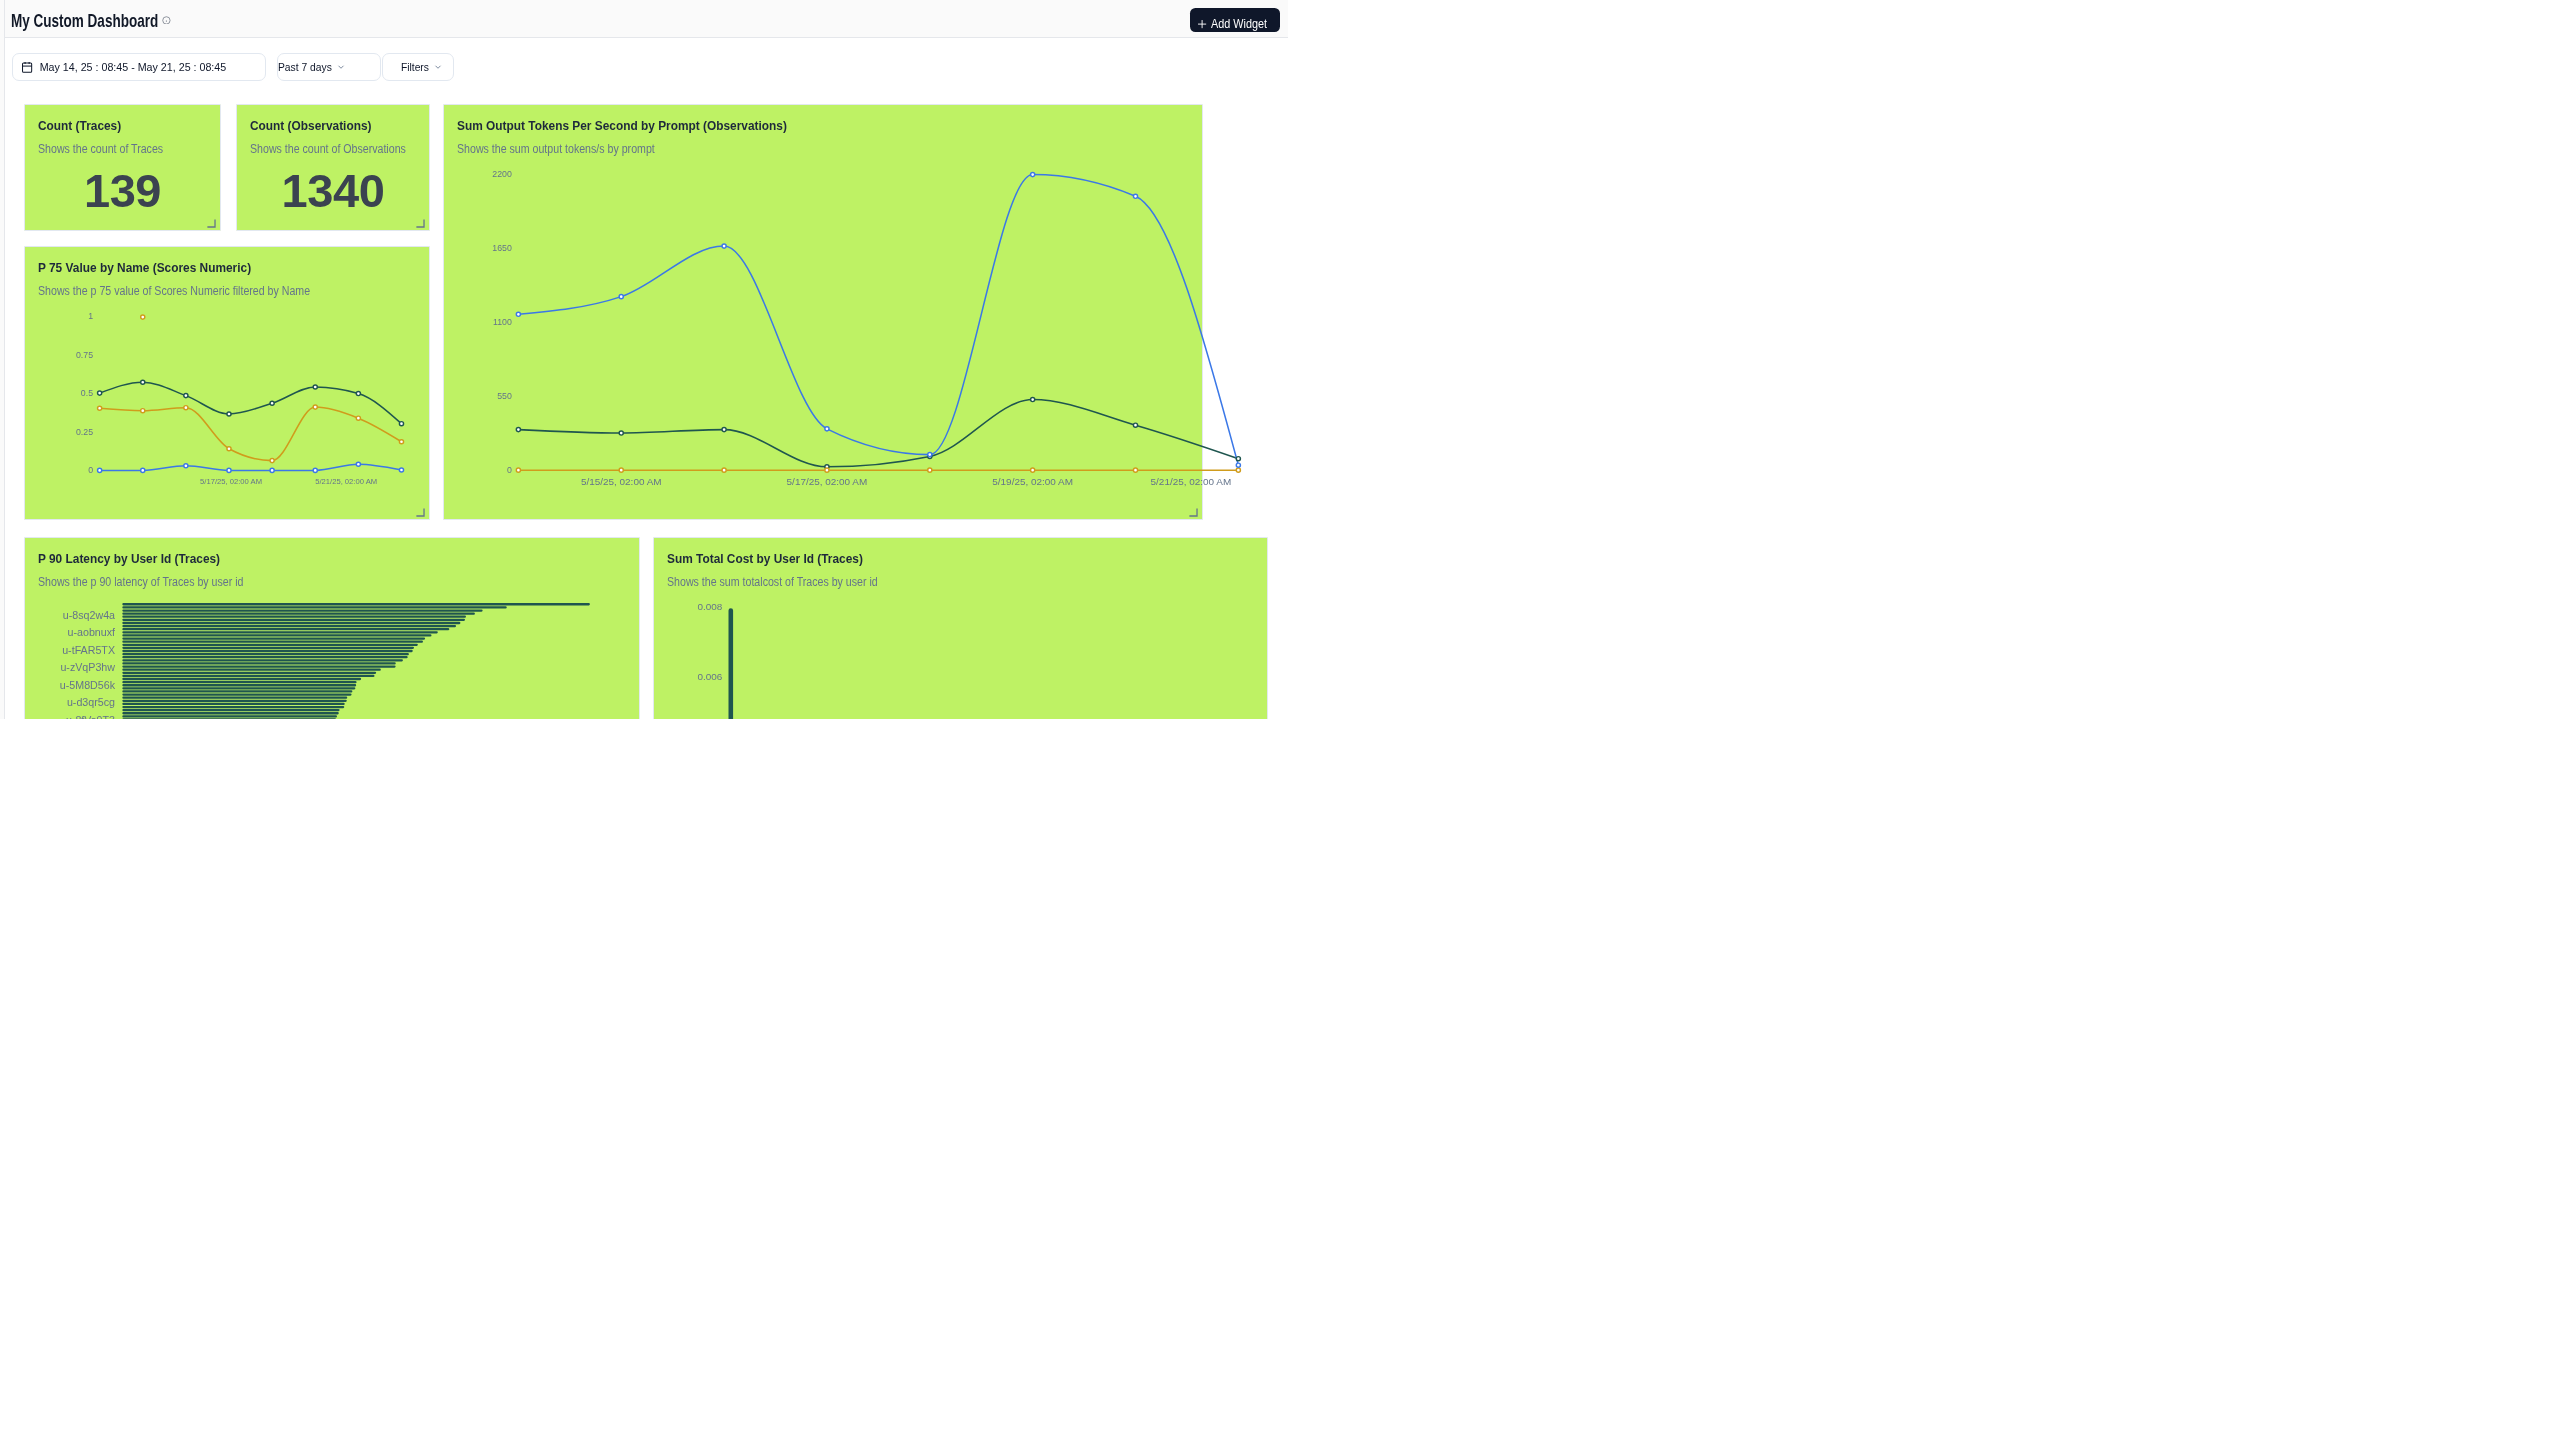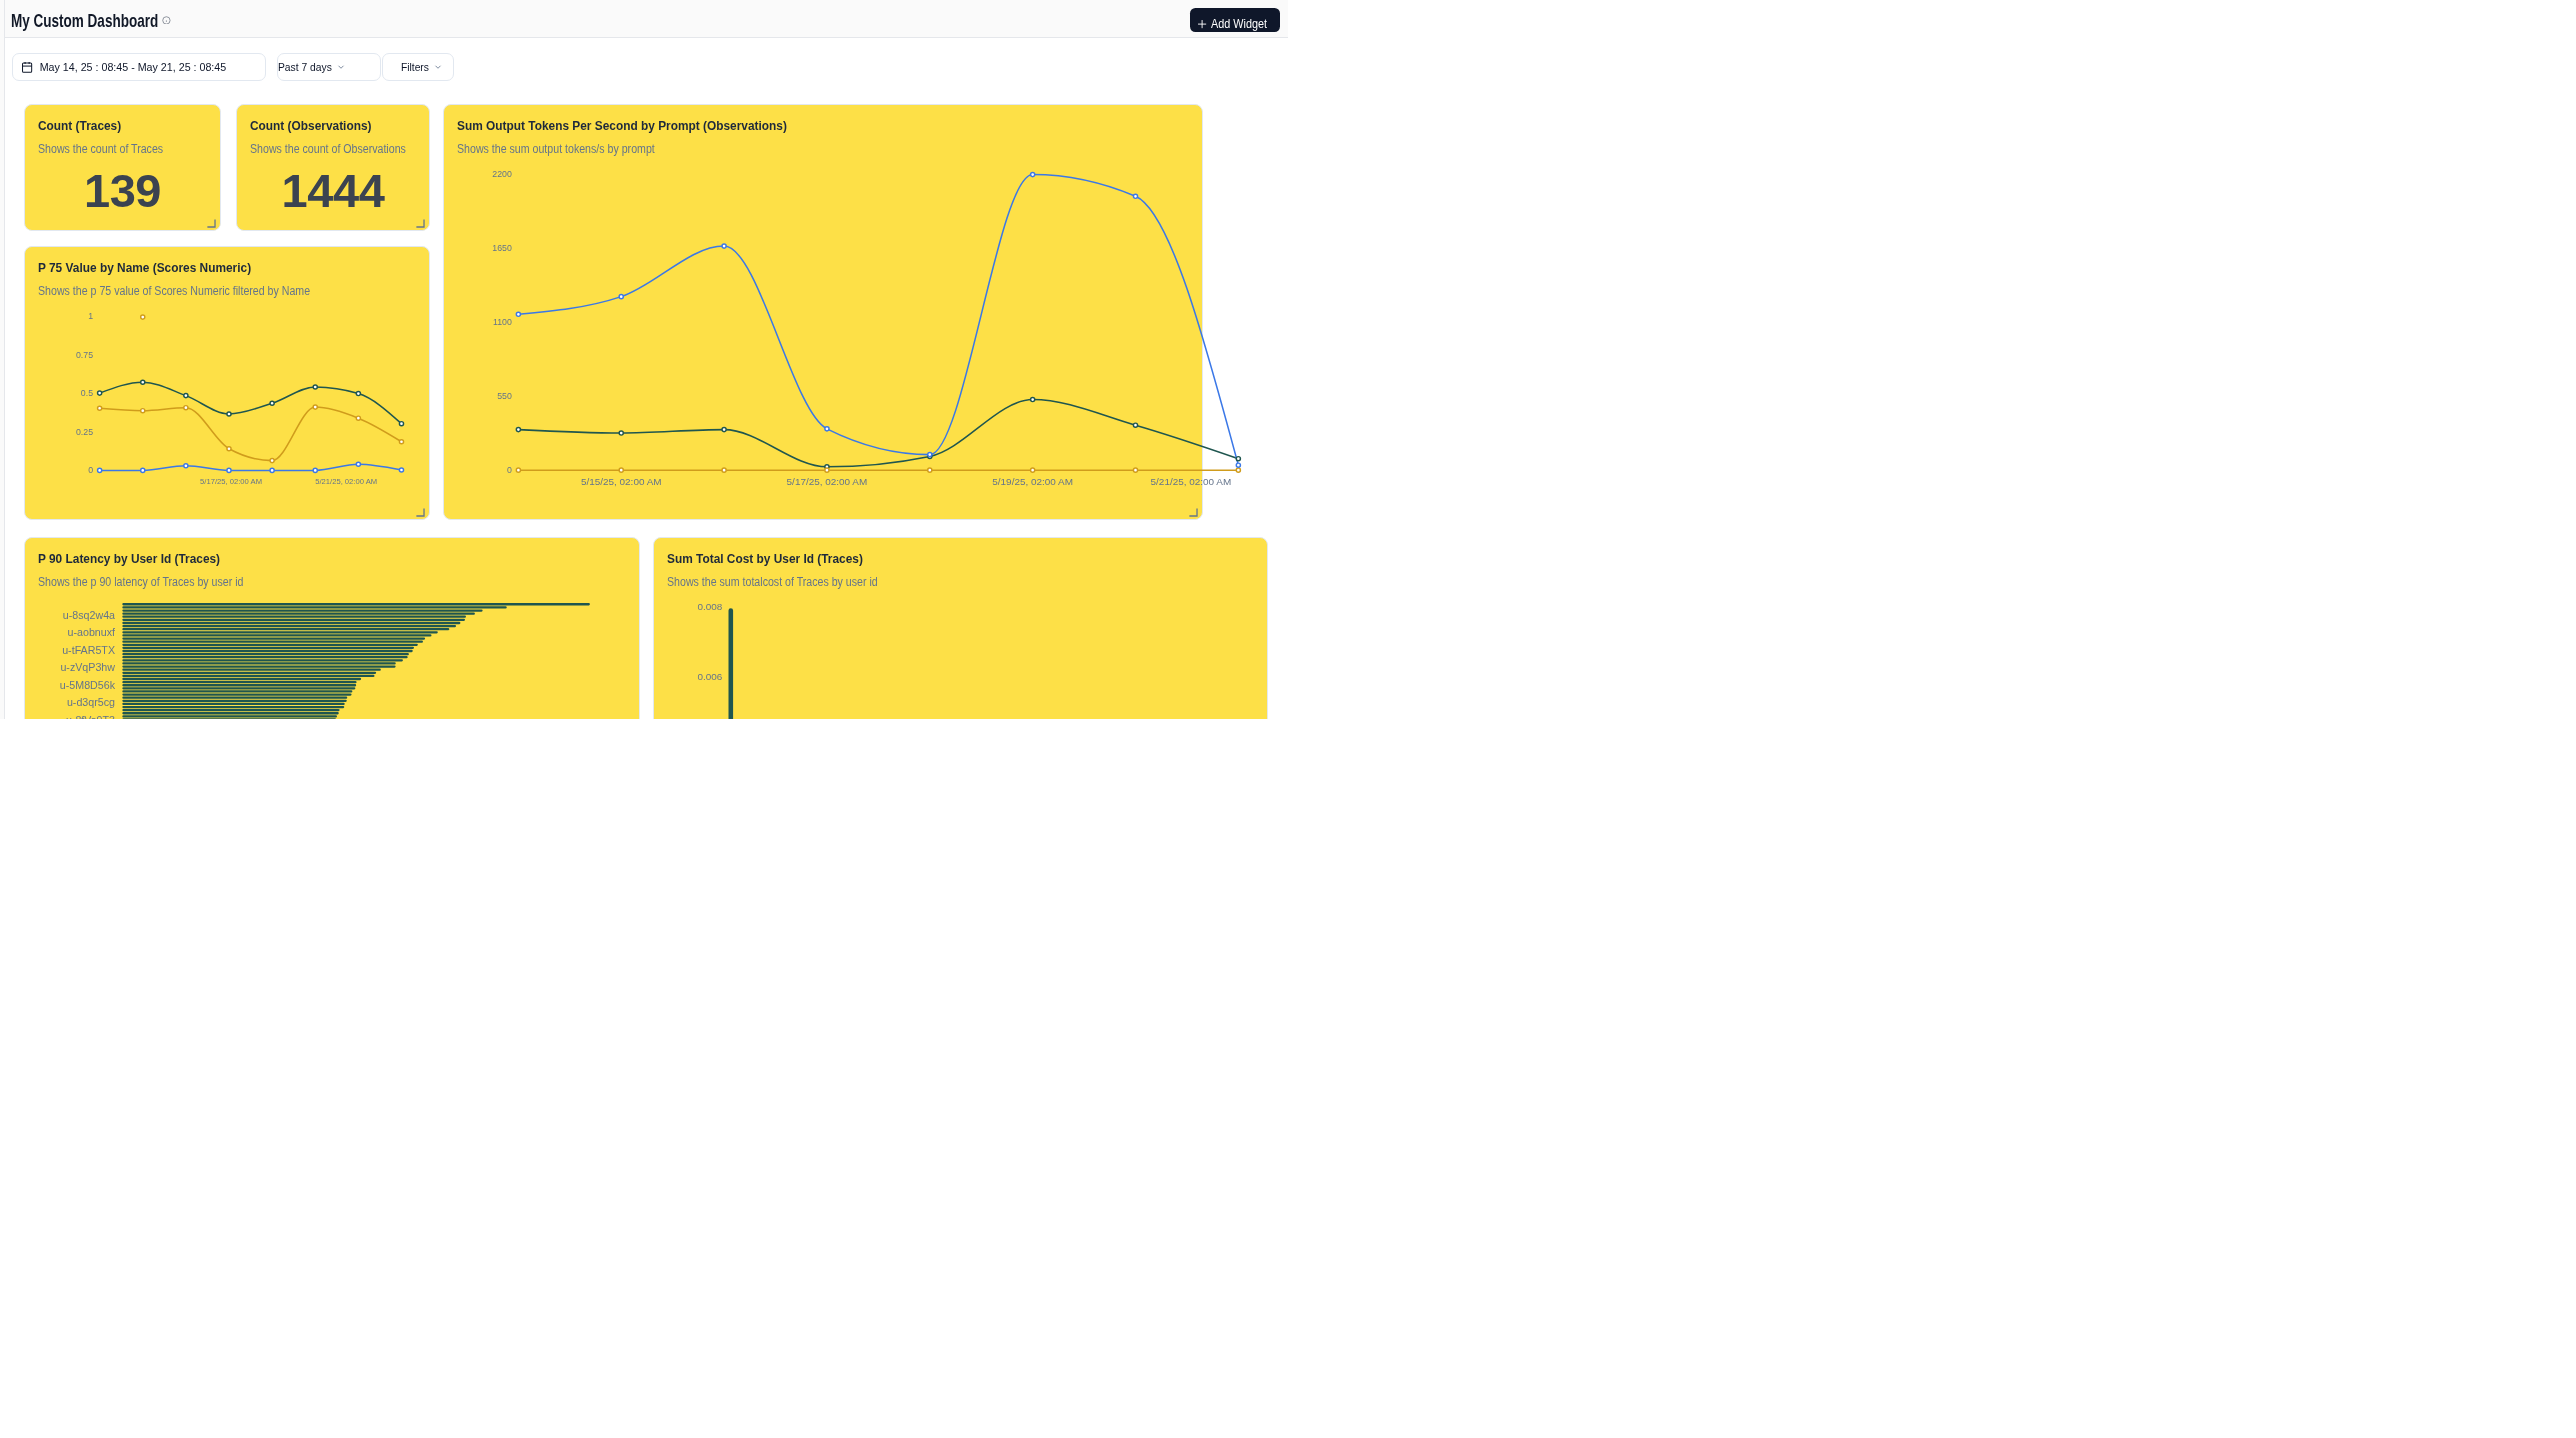--- a/index.html
+++ b/index.html
@@ -1,20 +1,20 @@
 <!DOCTYPE html>
 <html style="font-size:12.2px"><head><meta charset="utf-8"><style>
 *{margin:0;padding:0;box-sizing:border-box}
 html,body{width:1288px;height:719px;background:#fff;font-family:"Liberation Sans",sans-serif;position:relative;overflow:hidden}
 .hdr{position:absolute;left:4.6px;top:0;right:0;height:38px;background:#fafafa;border-bottom:0.8px solid #e5e7eb}
 .strip{position:absolute;left:0;top:0;width:4.6px;height:719px;background:#fafafa;border-right:0.8px solid #e5e7eb}
 .h1{position:absolute;left:10.7px;top:10px;font-size:18.4px;font-weight:700;color:#111827;transform:scaleX(0.735);transform-origin:0 50%;white-space:nowrap}
 .btn{position:absolute;left:1190px;top:7.7px;width:90px;height:24.5px;background:#0f172a;border-radius:5.4px;color:#fff;font-size:12.2px;font-weight:500;display:flex;align-items:center;justify-content:center;gap:3.8px;padding-top:8px}
 .fbox{position:absolute;top:53px;height:28px;border:0.8px solid #e2e8f0;border-radius:7px;background:#fff;display:flex;align-items:center;font-size:10.3px;color:#0f172a}
-.card{position:absolute;background:#fde047;border:0.8px solid #e2e8f0;border-radius:8px}
+.card{position:absolute;background:#bef264;border:0.8px solid #e2e8f0;border-radius:1px}
 .ct{position:absolute;left:12.6px;top:14px;font-size:12.2px;font-weight:700;color:#1e293b;white-space:nowrap}
 .cd{position:absolute;left:12.6px;top:37px;font-size:12px;color:#64748b;white-space:nowrap}
 .sx{display:inline-block;transform:scaleX(0.975);transform-origin:0 50%}
 .sd{display:inline-block;transform:scaleX(0.885);transform-origin:0 50%}
 .big{position:absolute;left:0;right:0;text-align:center;font-size:47px;font-weight:700;color:#3b4350;letter-spacing:-0.4px;line-height:37px}
 </style></head><body>
 <div class="strip"></div>
 <div class="hdr"></div>
 <div class="h1">My Custom Dashboard</div>
 <svg width="8.8" height="8.8" viewBox="0 0 24 24" style="position:absolute;left:162px;top:15.7px" fill="none" stroke="#6b7280" stroke-width="2">
@@ -46,21 +46,21 @@
 <div class="ct"><span class="sx">Count (Traces)</span></div>
     <div class="cd"><span class="sd">Shows the count of Traces</span></div>
     <div class="big" style="top:67px;">139</div>
     <svg width="10.7" height="10.7" style="position:absolute;right:2.3px;bottom:0.8px" viewBox="0 0 14 14">
       <path d="M10.5 0.5 L10.5 10.5 L0.5 10.5" fill="none" stroke="#64748b" stroke-width="1.7"></path>
     </svg>
   </div>
 <div class="card" style="left:236px;top:104px;width:194px;height:127px;">
 <div class="ct"><span class="sx">Count (Observations)</span></div>
     <div class="cd"><span class="sd">Shows the count of Observations</span></div>
-    <div class="big" style="top:67px;">1444</div>
+    <div class="big" style="top:67px;">1340</div>
     <svg width="10.7" height="10.7" style="position:absolute;right:2.3px;bottom:0.8px" viewBox="0 0 14 14">
       <path d="M10.5 0.5 L10.5 10.5 L0.5 10.5" fill="none" stroke="#64748b" stroke-width="1.7"></path>
     </svg>
   </div>
 <div class="card" style="left:443px;top:104px;width:760px;height:416px;">
 <div class="ct"><span class="sx">Sum Output Tokens Per Second by Prompt (Observations)</span></div>
     <div class="cd"><span class="sd">Shows the sum output tokens/s by prompt</span></div>
     <svg width="824" height="416" style="position:absolute;left:0;top:0" viewBox="0 0 1077 544">
 <g font-family="Liberation Sans, sans-serif" font-size="11.5" fill="#64748b" text-anchor="end">
 <text x="88.5" y="93.5">2200</text>

